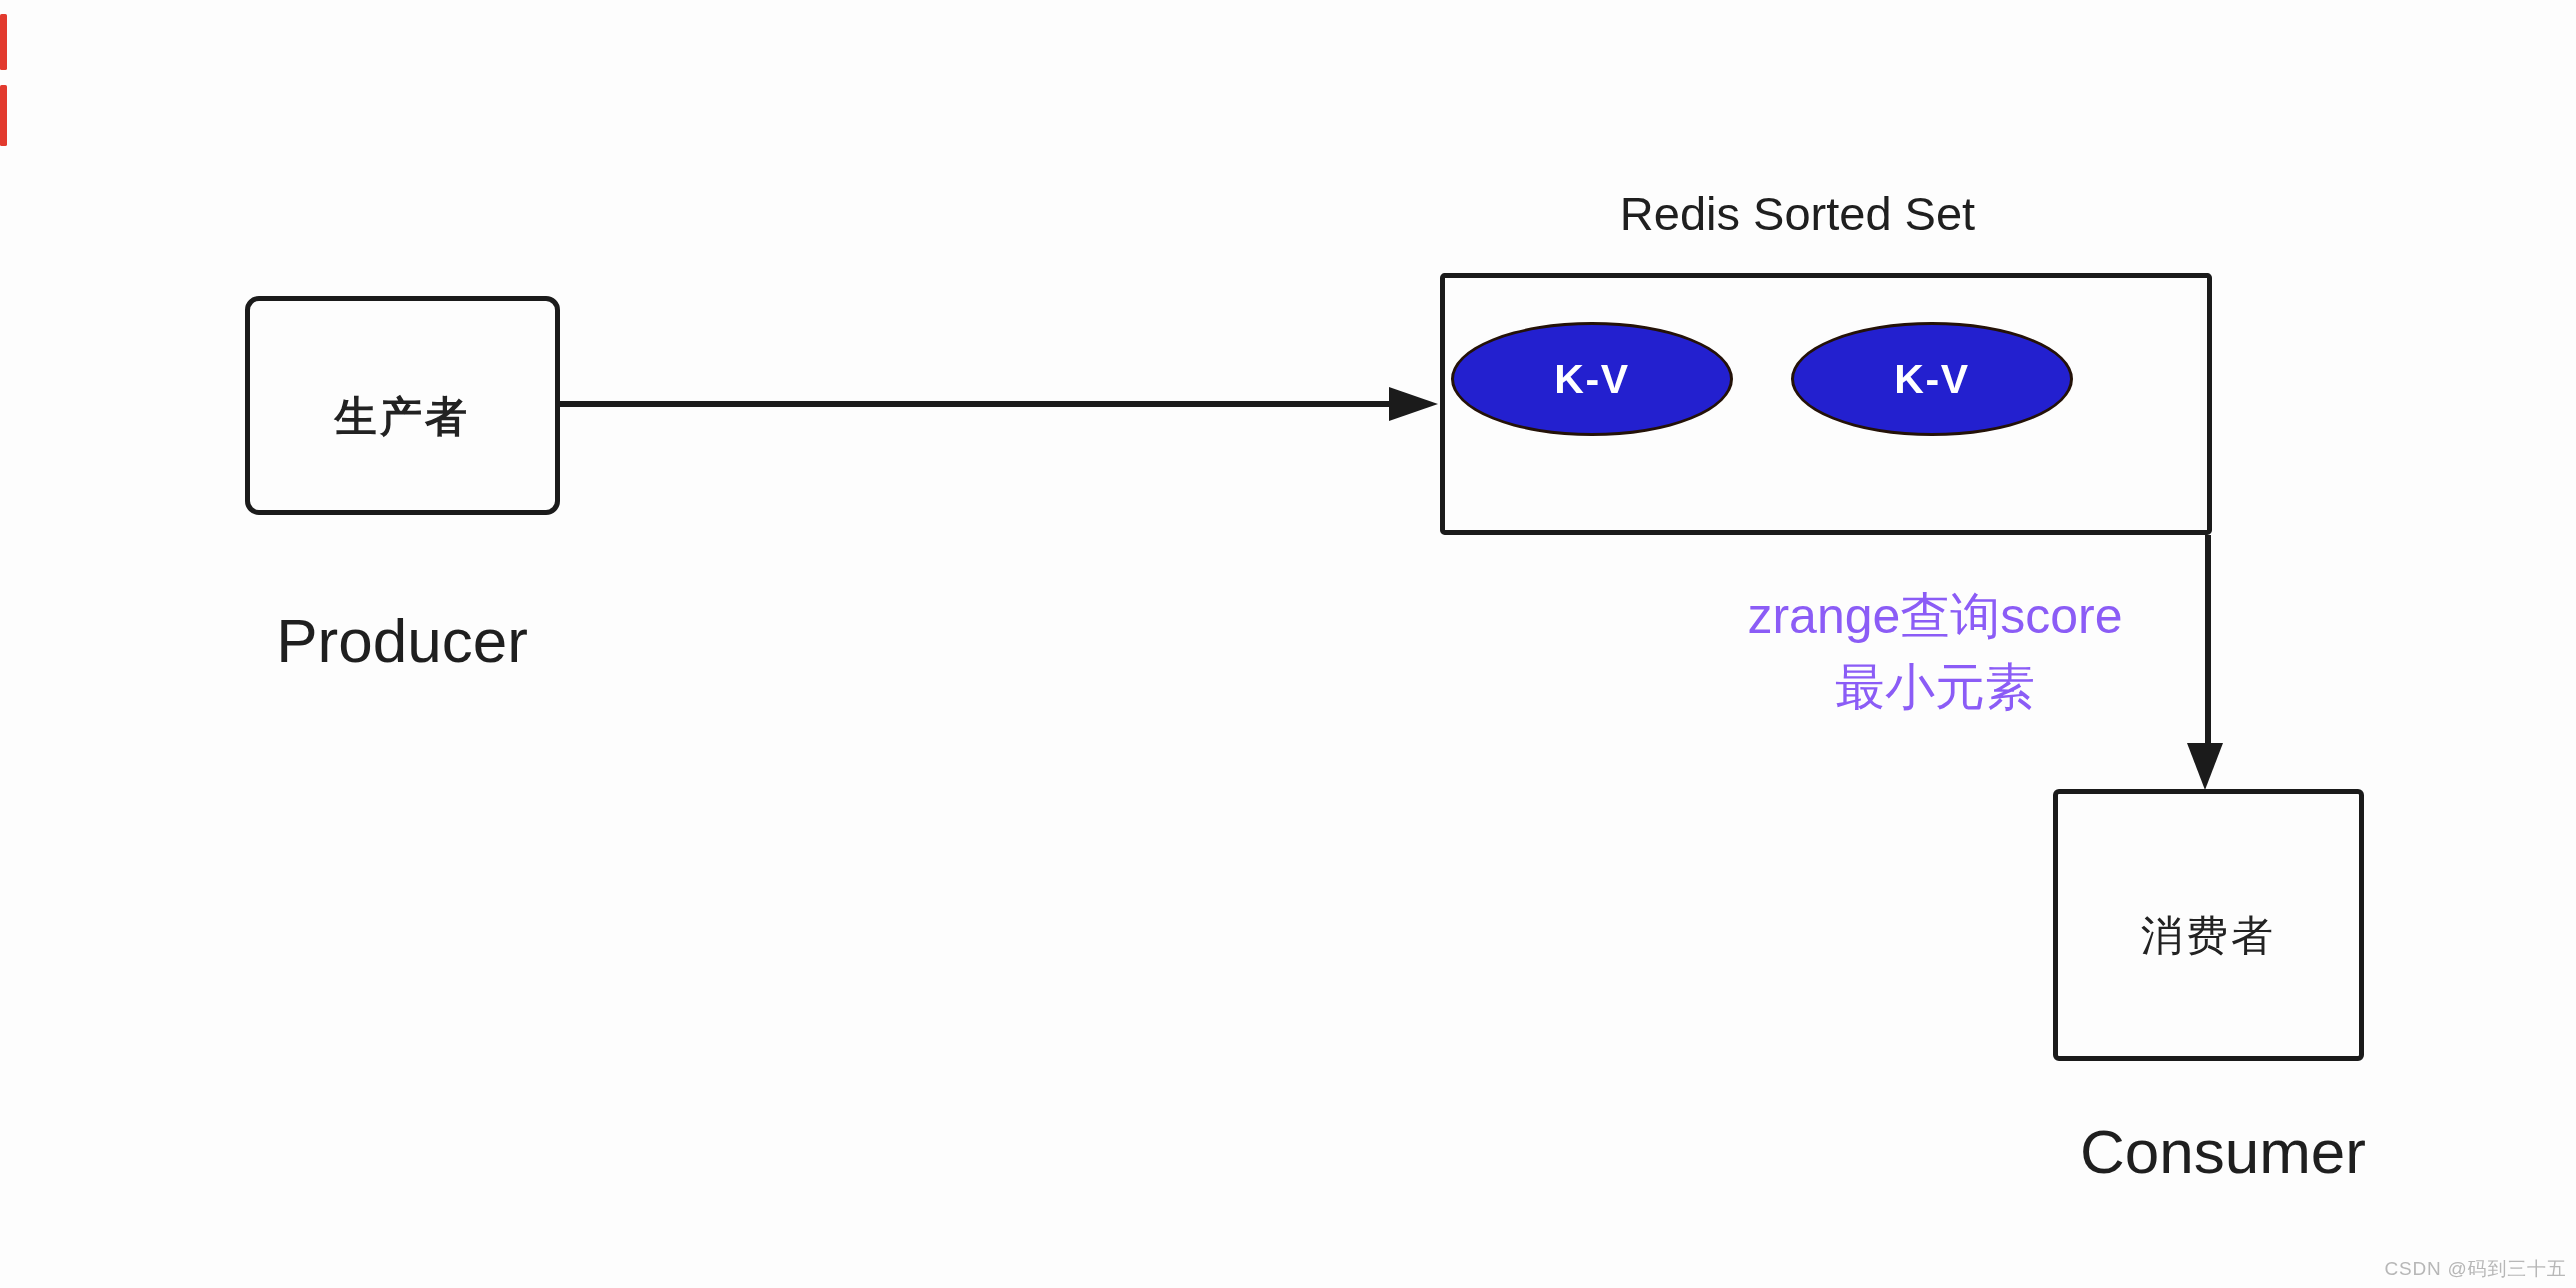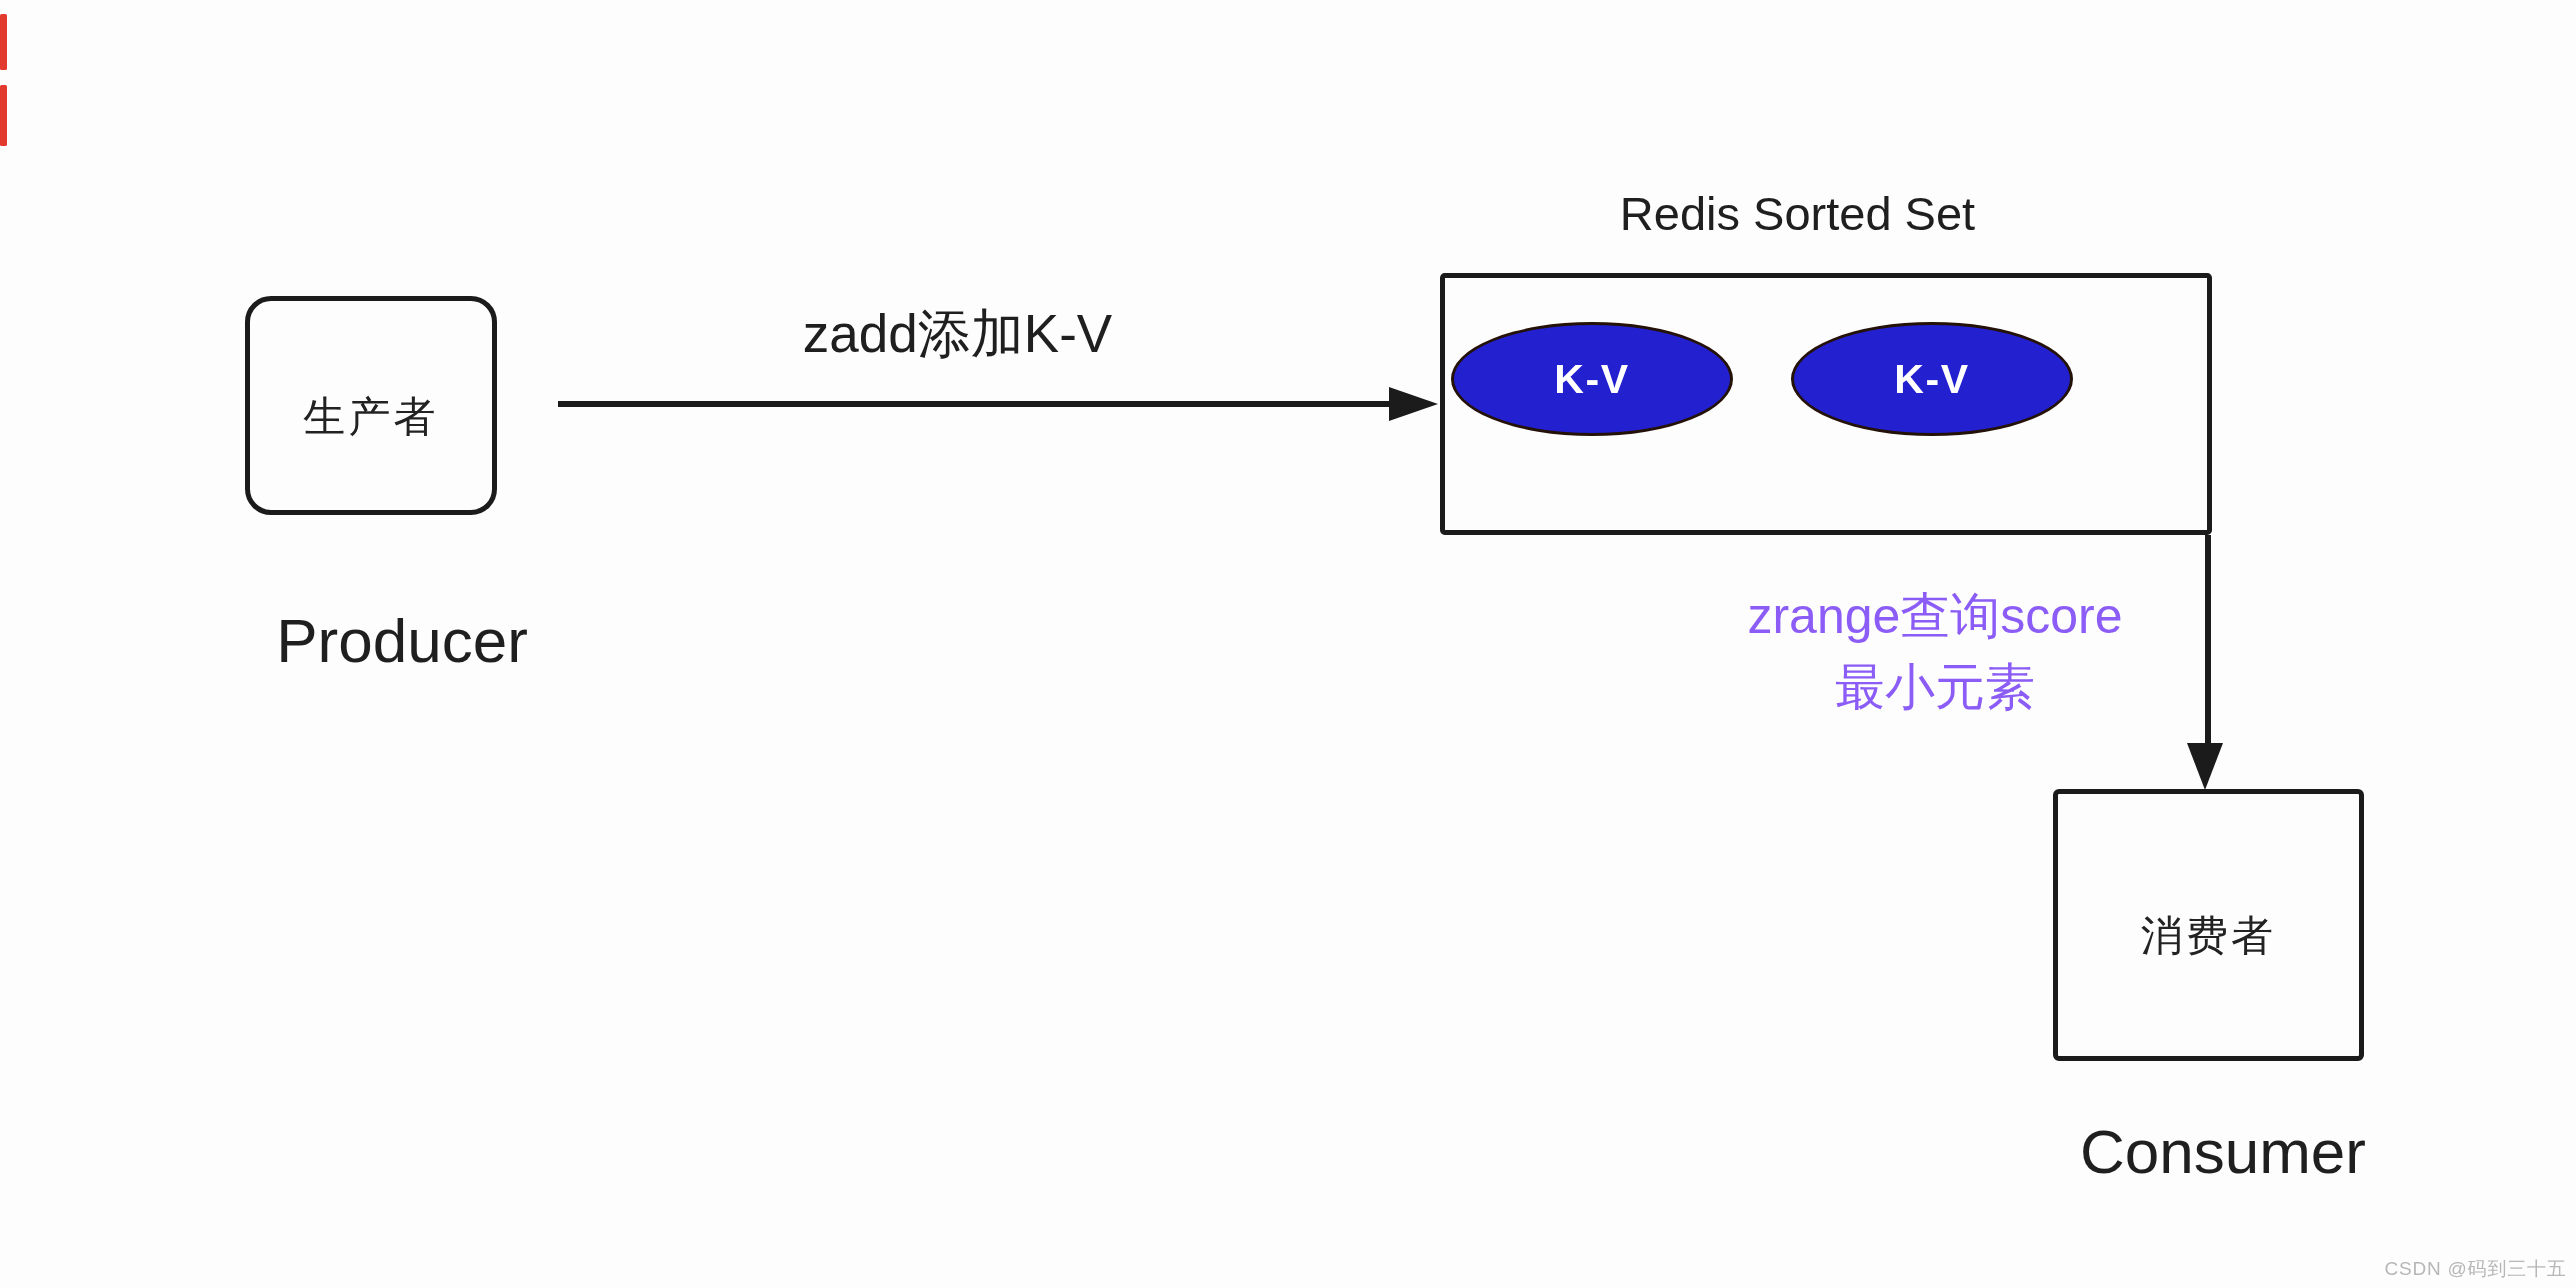--- a/index.html
+++ b/index.html
@@ -39,21 +39,21 @@
     display:flex;
     align-items:center;
     justify-content:center;
   }
   .node-label{
     font-size:42px;
     letter-spacing:3.1px;
     color:var(--ink);
     padding-top:22px; 
   }
-  .producer-box{left:245px;top:296px;width:252px;height:219px;border-radius:26px;}
+  .producer-box{left:245px;top:296px;width:315px;height:219px;border-radius:14px;font-weight:bold;}
   .consumer-box{left:2053px;top:789px;width:311px;height:272px;border-radius:6px;}
   .redis-box{left:1440px;top:273px;width:772px;height:262px;border-radius:4.7px;}
 
   .caption{
     position:absolute;
     text-align:center;
     font-size:62px;
     color:#1f1f1f;
   }
   .producer-caption{left:222px;top:605px;width:360px;}
@@ -137,21 +137,20 @@
 <div class="canvas">
 
   <div class="corner-tick tick-1"></div>
   <div class="corner-tick tick-2"></div>
 
   <div class="node producer-box">
     <span class="node-label">生产者</span>
   </div>
   <div class="caption producer-caption">Producer</div>
 
-  <div class="zadd-label">zadd添加K-V</div>
   <div class="arrow-line h-line"></div>
   <div class="arrow-head h-head"></div>
 
   <div class="redis-title">Redis Sorted Set</div>
   <div class="node redis-box"></div>
   <div class="kv-ellipse kv-1">
     <span class="kv-label">K-V</span>
   </div>
   <div class="kv-ellipse kv-2">
     <span class="kv-label">K-V</span>

